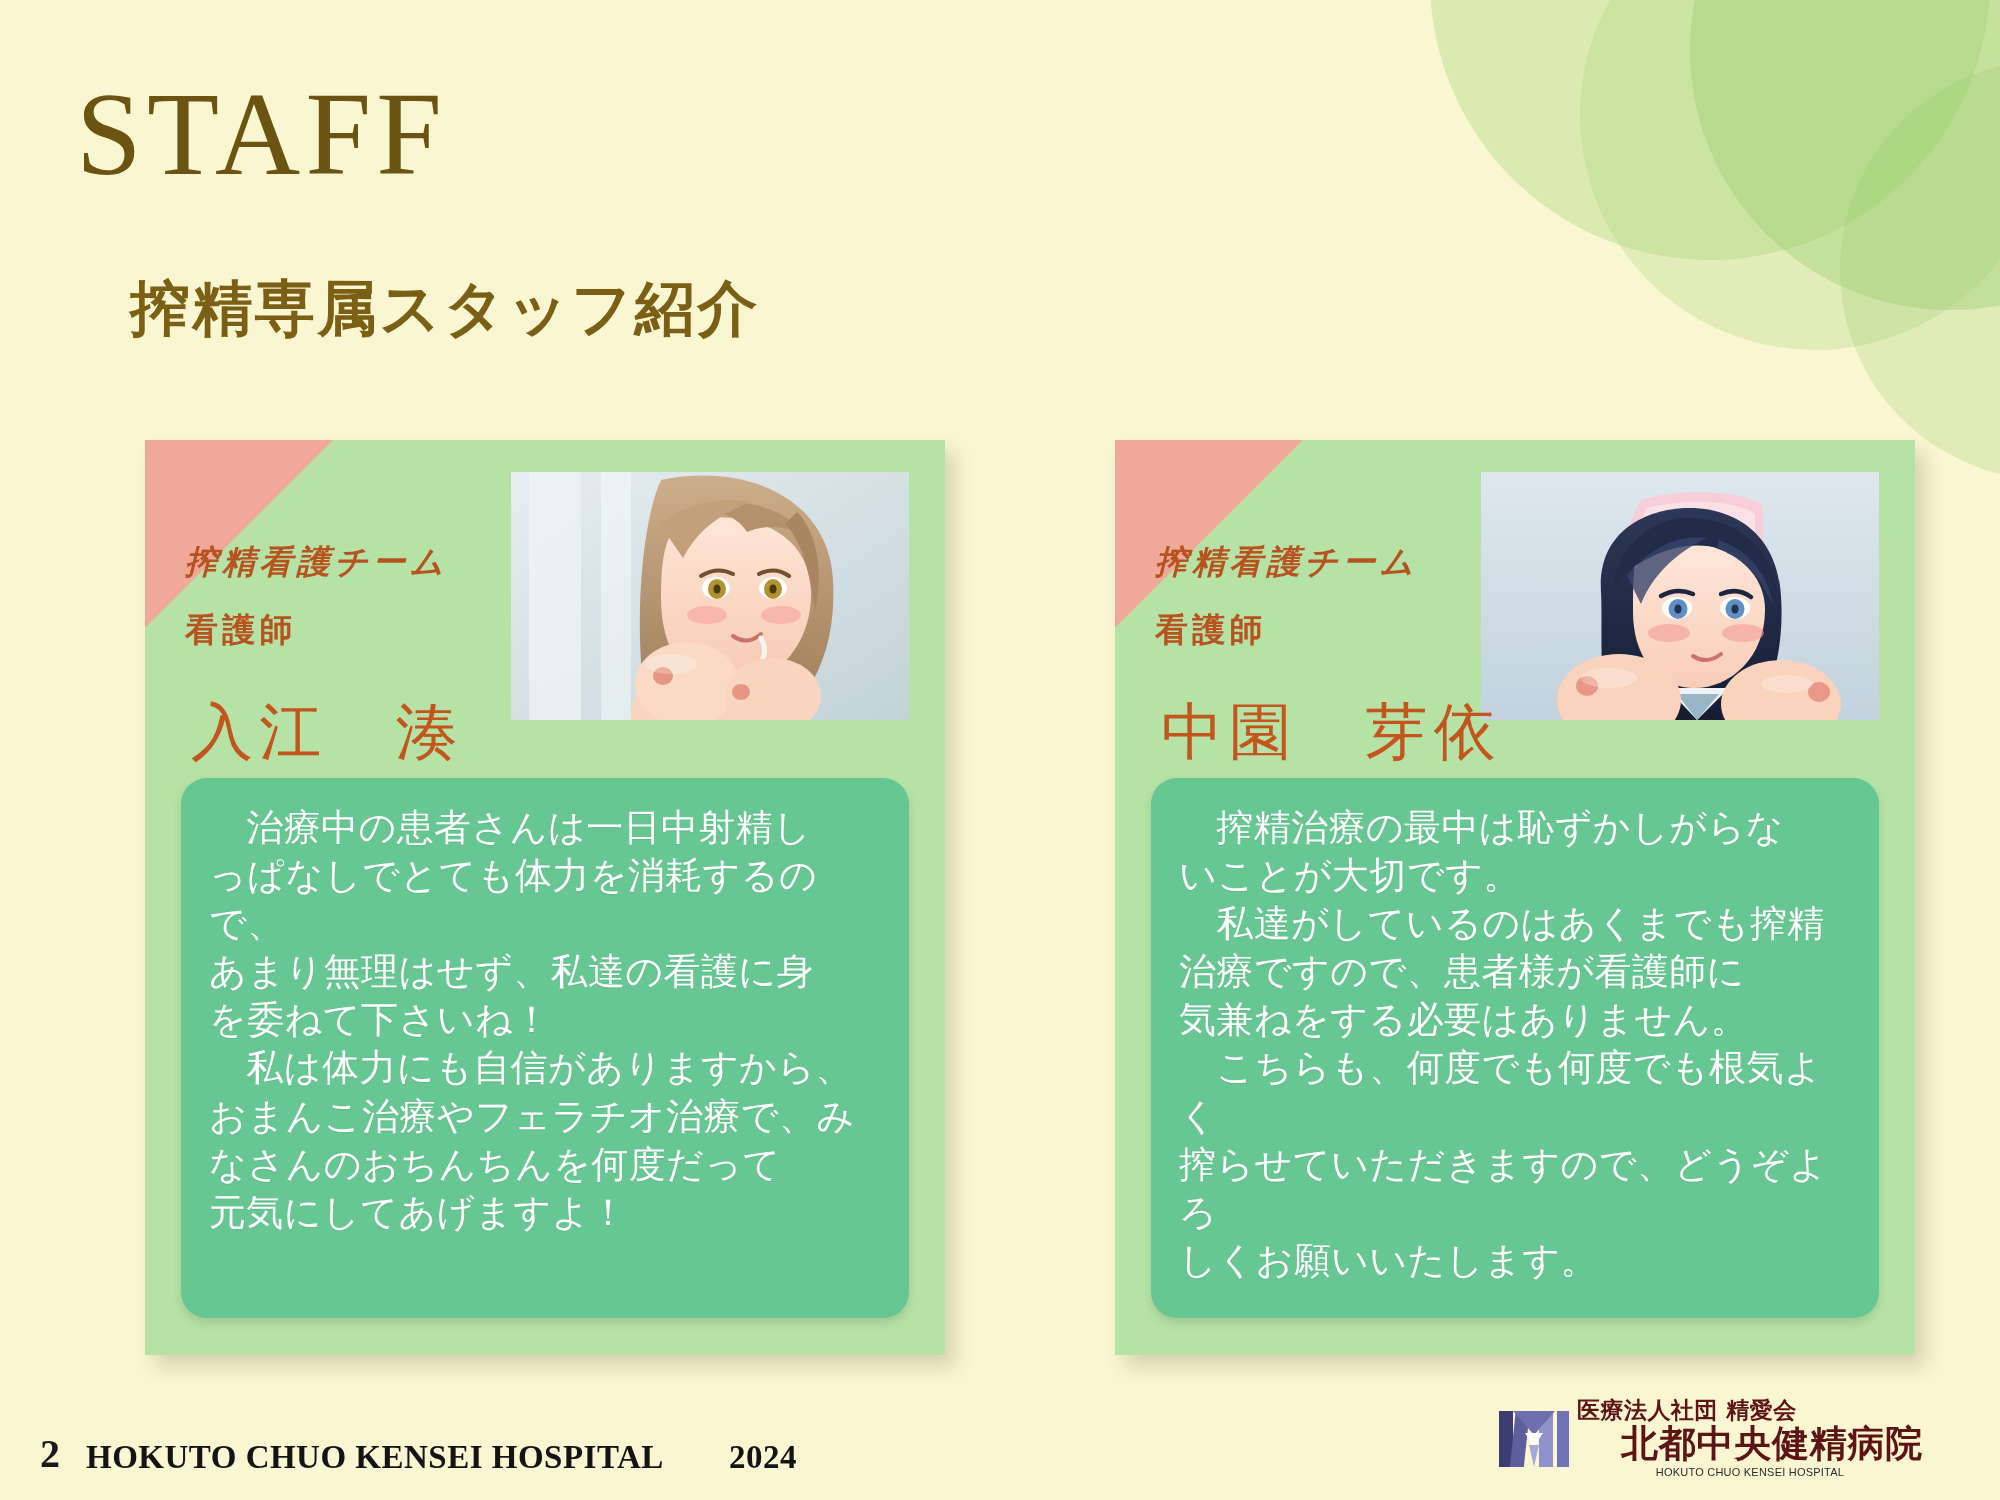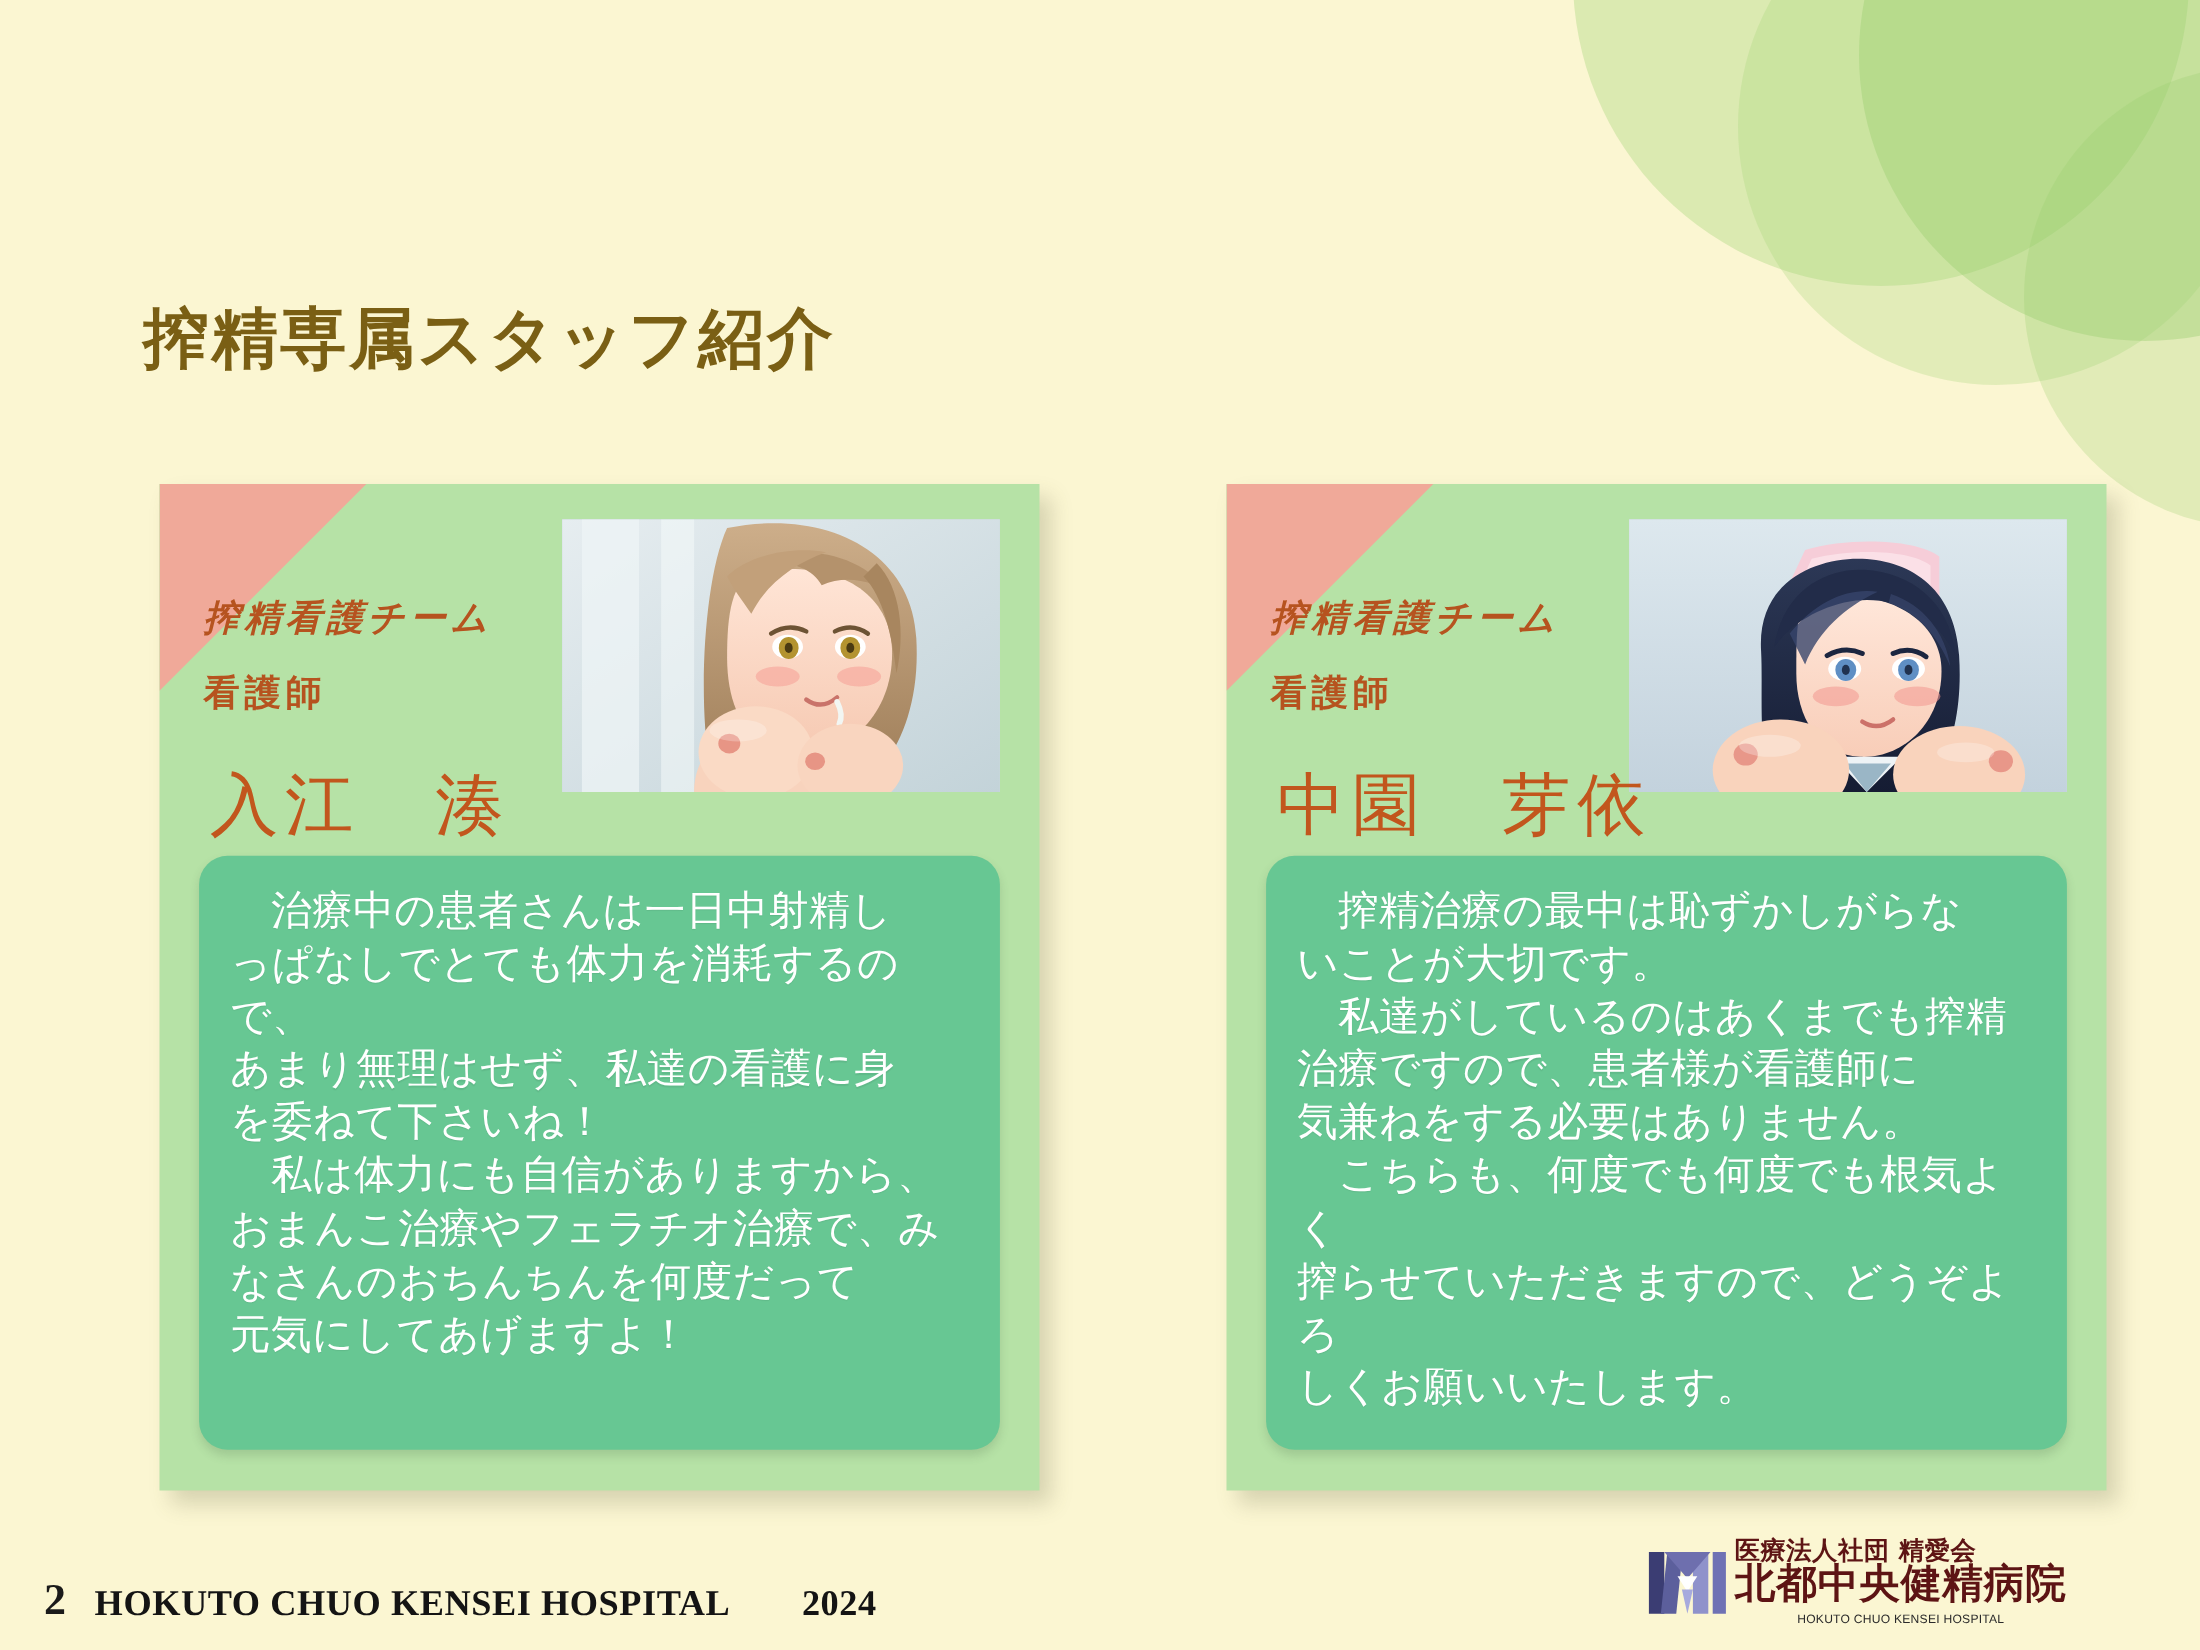--- a/index.html
+++ b/index.html
@@ -101,40 +101,42 @@
   }
   .logo-wrap{position:absolute;left:1495px;top:1398px;display:flex;align-items:center;gap:4px;}
   .logo-mark{width:78px;height:78px;flex:0 0 auto;}
   .logo-text{display:flex;flex-direction:column;line-height:1;}
   .logo-jp-small{
     font-family:"DejaVu Serif","Liberation Serif",serif;
     font-size:23px;font-weight:700;color:#5d1414;letter-spacing:.02em;
     margin-bottom:4px;
   }
   .logo-jp-big{
-    font-family:Liberation Mono, monospace;
+    font-family:Liberation Serif, serif;
     font-size:37px;font-weight:700;color:#5d1414;letter-spacing:.02em;
     margin-bottom:5px;
+    margin-left:44px;
   }
   .logo-en{
     font-family:"Liberation Sans","DejaVu Sans",sans-serif;
     font-size:11px;font-weight:400;color:#2b2b2b;letter-spacing:.02em;
     text-align:center;
   }
 </style>
 </head>
 <body>
 
 <div class="stage">
 
   <div class="deco deco-a"></div>
   <div class="deco deco-b"></div>
   <div class="deco deco-c"></div>
   <div class="deco deco-d"></div>
 
+  <div class="title">STAFF</div>
   <div class="subtitle">搾精専属スタッフ紹介</div>
 
   <div class="card card-left">
     <div class="corner-tri"></div>
 
     <div class="portrait">
       <svg viewBox="0 0 398 248" preserveAspectRatio="xMidYMid slice" aria-hidden="true">
         <defs>
           <linearGradient id="bg1" x1="0" y1="0" x2="1" y2="1">
             <stop offset="0" stop-color="#e6edf0"></stop>

